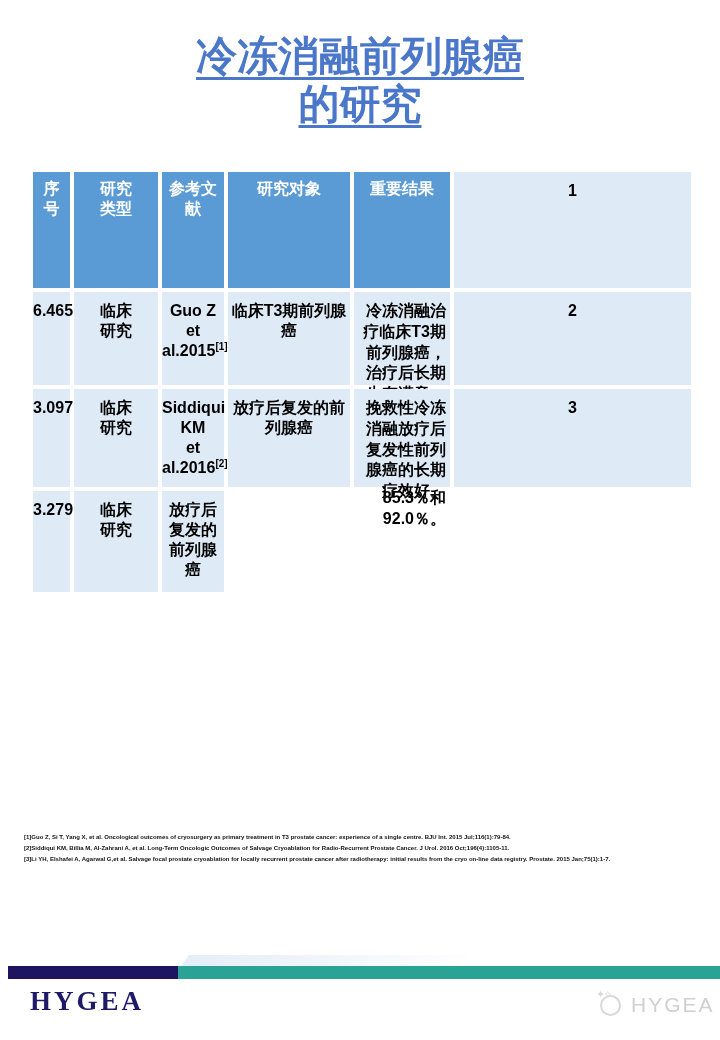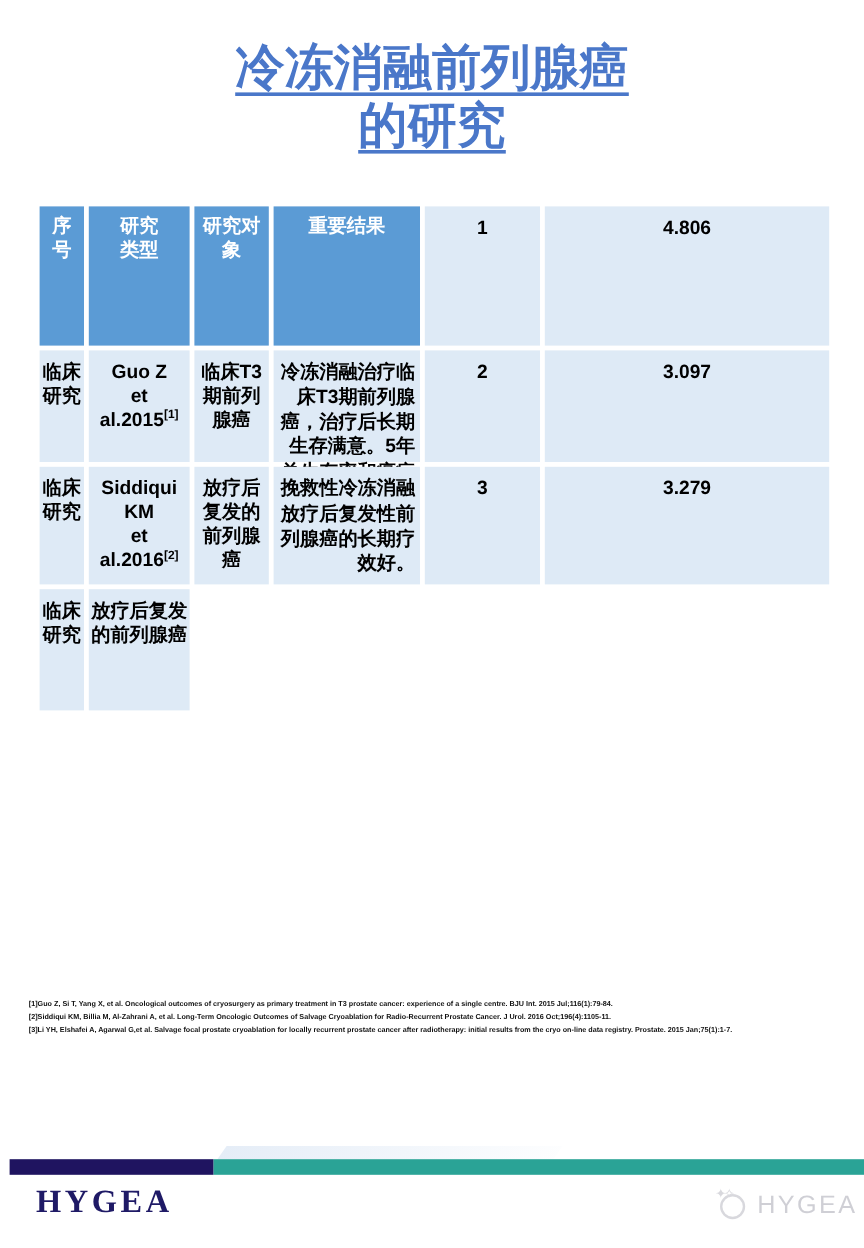--- a/index.html
+++ b/index.html
@@ -168,25 +168,26 @@
     <div><span class="tline">冷冻消融前列腺癌</span></div>
     <div><span class="tline">的研究</span></div>
   </div>
 
   <div class="study-table">
 
     <div class="hcell prewrap">序
 号</div>
     <div class="hcell prewrap">研究
 类型</div>
+    <div class="hcell prewrap">参考文献</div>
     <div class="hcell prewrap">研究对象</div>
     <div class="hcell prewrap">重要结果</div>
 
     <div class="dcell">1</div>
-    <div class="dcell">4.806</div>
+    <div class="dcell">6.465</div>
     <div class="dcell prewrap">临床
 研究</div>
     <div class="dcell">
       <div>Guo Z</div>
       <div><span>et al.2015</span><span class="ref-sup">[1]</span></div>
     </div>
     <div class="dcell">临床T3期前列腺癌</div>
     <div class="dcell result">冷冻消融治疗临床T3期前列腺癌，治疗后长期生存满意。5年总生存率和癌症特异性生存率分别为85.3％和92.0％。</div>
 
     <div class="dcell">2</div>

